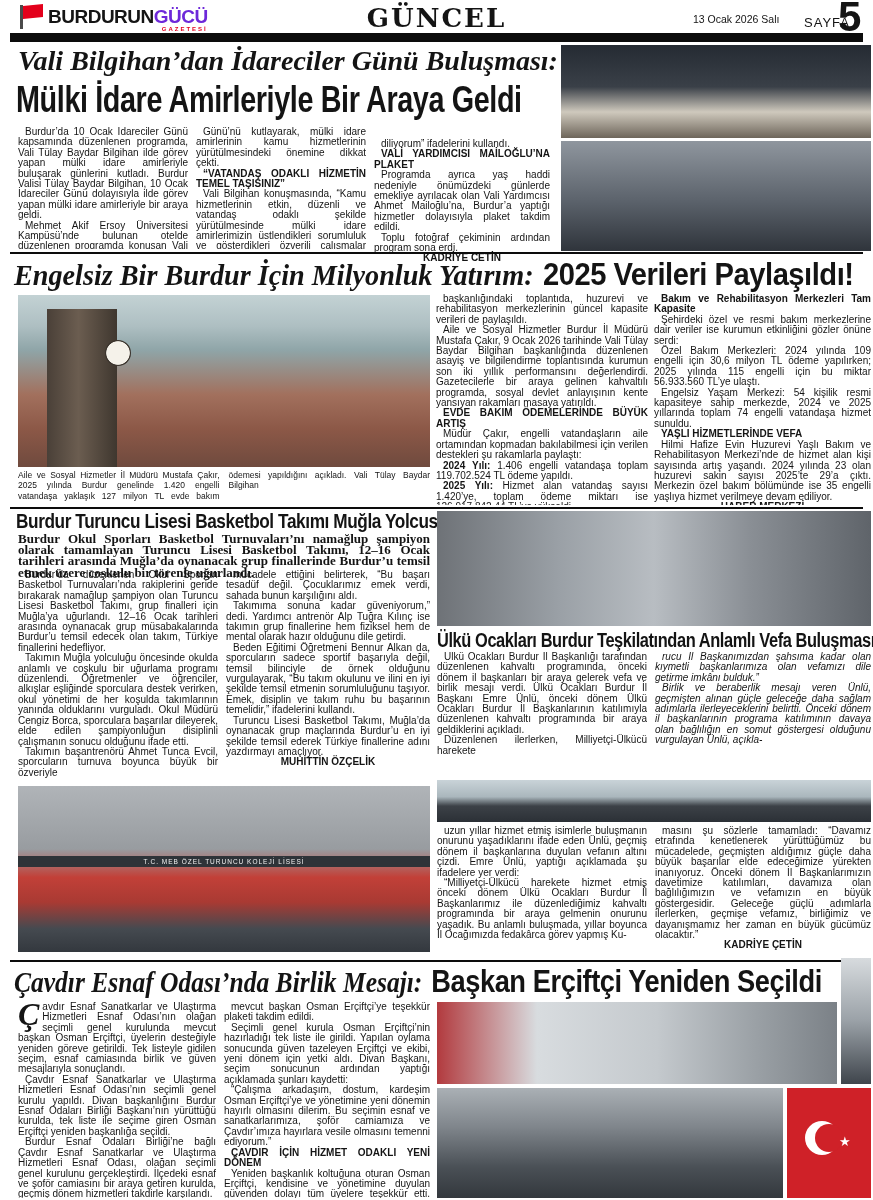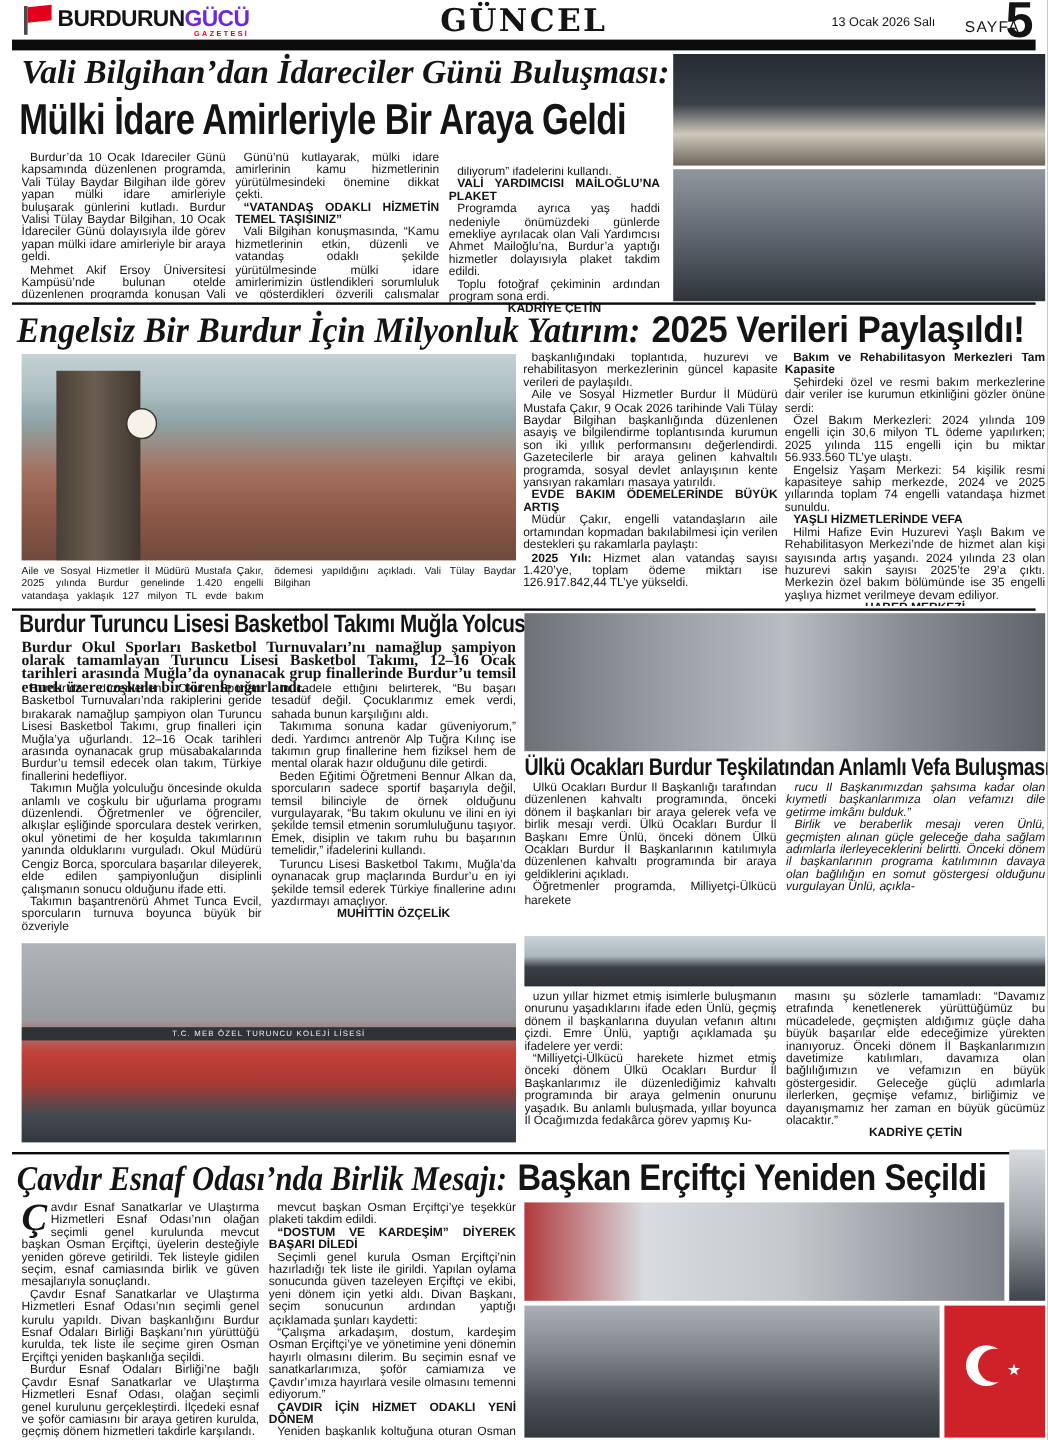--- a/index.html
+++ b/index.html
@@ -92,20 +92,21 @@
   <div class="ph" style="left:18px;top:295px;width:412px;height:172px;background:linear-gradient(180deg,#c3d2d4 0%,#aebfc2 18%,#8fa5a8 32%,#a2705d 58%,#8c5847 78%,#6f4a3e 100%);">
     <div class="tower"></div>
     <div class="clockface"></div>
   </div>
   <div class="abs caption" style="left:18px;top:470px;width:412px;height:34px;">Aile ve Sosyal Hizmetler İl Müdürü Mustafa Çakır, 2025 yılında Burdur genelinde 1.420 engelli vatandaşa yaklaşık 127 milyon TL evde bakım ödemesi yapıldığını açıkladı. Vali Tülay Baydar Bilgihan</div>
   <div class="abs body" style="left:436px;top:294px;width:212px;height:211px;">
       <p>başkanlığındaki toplantıda, huzurevi ve rehabilitasyon merkezlerinin güncel kapasite verileri de paylaşıldı.</p>
       <p>Aile ve Sosyal Hizmetler Burdur İl Müdürü Mustafa Çakır, 9 Ocak 2026 tarihinde Vali Tülay Baydar Bilgihan başkanlığında düzenlenen asayiş ve bilgilendirme toplantısında kurumun son iki yıllık performansını değerlendirdi. Gazetecilerle bir araya gelinen kahvaltılı programda, sosyal devlet anlayışının kente yansıyan rakamları masaya yatırıldı.</p>
       <p class="sub">EVDE BAKIM ÖDEMELERİNDE BÜYÜK ARTIŞ</p>
       <p>Müdür Çakır, engelli vatandaşların aile ortamından kopmadan bakılabilmesi için verilen destekleri şu rakamlarla paylaştı:</p>
+      <p><b>2024 Yılı: </b>1.406 engelli vatandaşa toplam 119.702.524 TL ödeme yapıldı.</p>
       <p><b>2025 Yılı: </b>Hizmet alan vatandaş sayısı 1.420’ye, toplam ödeme miktarı ise 126.917.842,44 TL’ye yükseldi.</p>
     </div>
   <div class="abs body" style="left:654px;top:294px;width:217px;height:211px;">
       <p class="sub">Bakım ve Rehabilitasyon Merkezleri Tam Kapasite</p>
       <p>Şehirdeki özel ve resmi bakım merkezlerine dair veriler ise kurumun etkinliğini gözler önüne serdi:</p>
       <p>Özel Bakım Merkezleri: 2024 yılında 109 engelli için 30,6 milyon TL ödeme yapılırken; 2025 yılında 115 engelli için bu miktar 56.933.560 TL’ye ulaştı.</p>
       <p>Engelsiz Yaşam Merkezi: 54 kişilik resmi kapasiteye sahip merkezde, 2024 ve 2025 yıllarında toplam 74 engelli vatandaşa hizmet sunuldu.</p>
       <p class="sub">YAŞLI HİZMETLERİNDE VEFA</p>
       <p>Hilmi Hafize Evin Huzurevi Yaşlı Bakım ve Rehabilitasyon Merkezi’nde de hizmet alan kişi sayısında artış yaşandı. 2024 yılında 23 olan huzurevi sakin sayısı 2025’te 29’a çıktı. Merkezin özel bakım bölümünde ise 35 engelli yaşlıya hizmet verilmeye devam ediliyor.</p>
       <p class="byline">HABER MERKEZİ</p>
@@ -131,21 +132,21 @@
   <div class="ph" style="left:18px;top:786px;width:412px;height:166px;background:linear-gradient(180deg,#b0b4b8,#989ca0 38%,#c24038 55%,#a93a33 70%,#454a50 86%,#33383e);">
     <div class="band">T.C. MEB ÖZEL TURUNCU KOLEJİ LİSESİ</div>
   </div>
 
   <div class="ph" style="left:437px;top:511px;width:434px;height:115px;background:linear-gradient(90deg,#6e7277,#9aa0a6 28%,#b8bdc2 50%,#8a8f95 72%,#5f646a);"></div>
   <div class="abs" style="left:437px;top:629px;">
     <span class="hl squeeze" style="font-size:20px;transform:scaleX(0.82);">Ülkü Ocakları Burdur Teşkilatından Anlamlı Vefa Buluşması</span>
   </div>
   <div class="abs body" style="left:437px;top:652px;width:210px;height:126px;">
       <p>Ülkü Ocakları Burdur İl Başkanlığı tarafından düzenlenen kahvaltı programında, önceki dönem il başkanları bir araya gelerek vefa ve birlik mesajı verdi. Ülkü Ocakları Burdur İl Başkanı Emre Ünlü, önceki dönem Ülkü Ocakları Burdur İl Başkanlarının katılımıyla düzenlenen kahvaltı programında bir araya geldiklerini açıkladı.</p>
-      <p>Öğretmenler programda, Milliyetçi-Ülkücü harekete</p>
+      <p>Düzenlenen ilerlerken, Milliyetçi-Ülkücü harekete</p>
     </div>
   <div class="abs body" style="left:655px;top:652px;width:216px;height:126px;font-style:italic;">
       <p>rucu İl Başkanımızdan şahsıma kadar olan kıymetli başkanlarımıza olan vefamızı dile getirme imkânı bulduk.”</p>
       <p>Birlik ve beraberlik mesajı veren Ünlü, geçmişten alınan güçle geleceğe daha sağlam adımlarla ilerleyeceklerini belirtti. Önceki dönem il başkanlarının programa katılımının davaya olan bağlılığın en somut göstergesi olduğunu vurgulayan Ünlü, açıkla-</p>
     </div>
   <div class="ph" style="left:437px;top:780px;width:434px;height:42px;background:linear-gradient(180deg,#c9d3d8 0%,#aab7bd 40%,#3c4147 62%,#2b3036);"></div>
   <div class="abs body" style="left:437px;top:826px;width:210px;height:132px;">
       <p>uzun yıllar hizmet etmiş isimlerle buluşmanın onurunu yaşadıklarını ifade eden Ünlü, geçmiş dönem il başkanlarına duyulan vefanın altını çizdi. Emre Ünlü, yaptığı açıklamada şu ifadelere yer verdi:</p>
       <p>“Milliyetçi-Ülkücü harekete hizmet etmiş önceki dönem Ülkü Ocakları Burdur İl Başkanlarımız ile düzenlediğimiz kahvaltı programında bir araya gelmenin onurunu yaşadık. Bu anlamlı buluşmada, yıllar boyunca İl Ocağımızda fedakârca görev yapmış Ku-</p>
     </div>
@@ -161,21 +162,20 @@
   </div>
   <div class="abs body" style="left:18px;top:1002px;width:198px;height:196px;">
       <p class="dropcap">Çavdır Esnaf Sanatkarlar ve Ulaştırma Hizmetleri Esnaf Odası’nın olağan seçimli genel kurulunda mevcut başkan Osman Erçiftçi, üyelerin desteğiyle yeniden göreve getirildi. Tek listeyle gidilen seçim, esnaf camiasında birlik ve güven mesajlarıyla sonuçlandı.</p>
       <p>Çavdır Esnaf Sanatkarlar ve Ulaştırma Hizmetleri Esnaf Odası’nın seçimli genel kurulu yapıldı. Divan başkanlığını Burdur Esnaf Odaları Birliği Başkanı’nın yürüttüğü kurulda, tek liste ile seçime giren Osman Erçiftçi yeniden başkanlığa seçildi.</p>
       <p>Burdur Esnaf Odaları Birliği’ne bağlı Çavdır Esnaf Sanatkarlar ve Ulaştırma Hizmetleri Esnaf Odası, olağan seçimli genel kurulunu gerçekleştirdi. İlçedeki esnaf ve şoför camiasını bir araya getiren kurulda, geçmiş dönem hizmetleri takdirle karşılandı.</p>
       <p class="sub">DİVAN BAŞKANI’NDAN TEŞEKKÜR PLAKETİ</p>
       <p>Genel kurulun divan başkanlığını yürüten Burdur Esnaf Odaları Birliği Başkanı, toplantı sırasında önemli bir vefa örneği sergiledi. Çavdır esnafı için yürüttüğü başarılı çalışmalar ve özverili hizmetleri dolayısıyla</p>
     </div>
   <div class="abs body" style="left:224px;top:1002px;width:206px;height:196px;">
       <p>mevcut başkan Osman Erçiftçi’ye teşekkür plaketi takdim edildi.</p>
-      <p class="sub">“DOSTUM VE KARDEŞİM” DİYEREK BAŞARI DİLEDİ</p>
       <p>Seçimli genel kurula Osman Erçiftçi’nin hazırladığı tek liste ile girildi. Yapılan oylama sonucunda güven tazeleyen Erçiftçi ve ekibi, yeni dönem için yetki aldı. Divan Başkanı, seçim sonucunun ardından yaptığı açıklamada şunları kaydetti:</p>
       <p>“Çalışma arkadaşım, dostum, kardeşim Osman Erçiftçi’ye ve yönetimine yeni dönemin hayırlı olmasını dilerim. Bu seçimin esnaf ve sanatkarlarımıza, şoför camiamıza ve Çavdır’ımıza hayırlara vesile olmasını temenni ediyorum.”</p>
       <p class="sub">ÇAVDIR İÇİN HİZMET ODAKLI YENİ DÖNEM</p>
       <p>Yeniden başkanlık koltuğuna oturan Osman Erçiftçi, kendisine ve yönetimine duyulan güvenden dolayı tüm üyelere teşekkür etti. Yeni dönemde de Çavdır esnafının sorunlarına çözüm üretmek ve ilçedeki ulaştırma hizmetlerini geliştirmek adına projelerine devam edeceklerini vurguladı.</p>
     </div>
   <div class="ph" style="left:841px;top:958px;width:30px;height:126px;background:linear-gradient(180deg,#d7dbde,#9aa1a7 50%,#3f454c);"></div>
   <div class="ph" style="left:437px;top:1002px;width:400px;height:82px;background:linear-gradient(90deg,#b23a3e 0%,#d8dcdf 25%,#c4c9cd 55%,#9aa0a5 80%,#7b8187);"></div>
   <div class="ph" style="left:437px;top:1088px;width:346px;height:110px;background:linear-gradient(180deg,#aab0b5 0%,#80868c 35%,#4a5056 72%,#33383d);"></div>
   <div class="ph" style="left:787px;top:1088px;width:84px;height:110px;background:#cf2128;">
     <div class="crescent">

